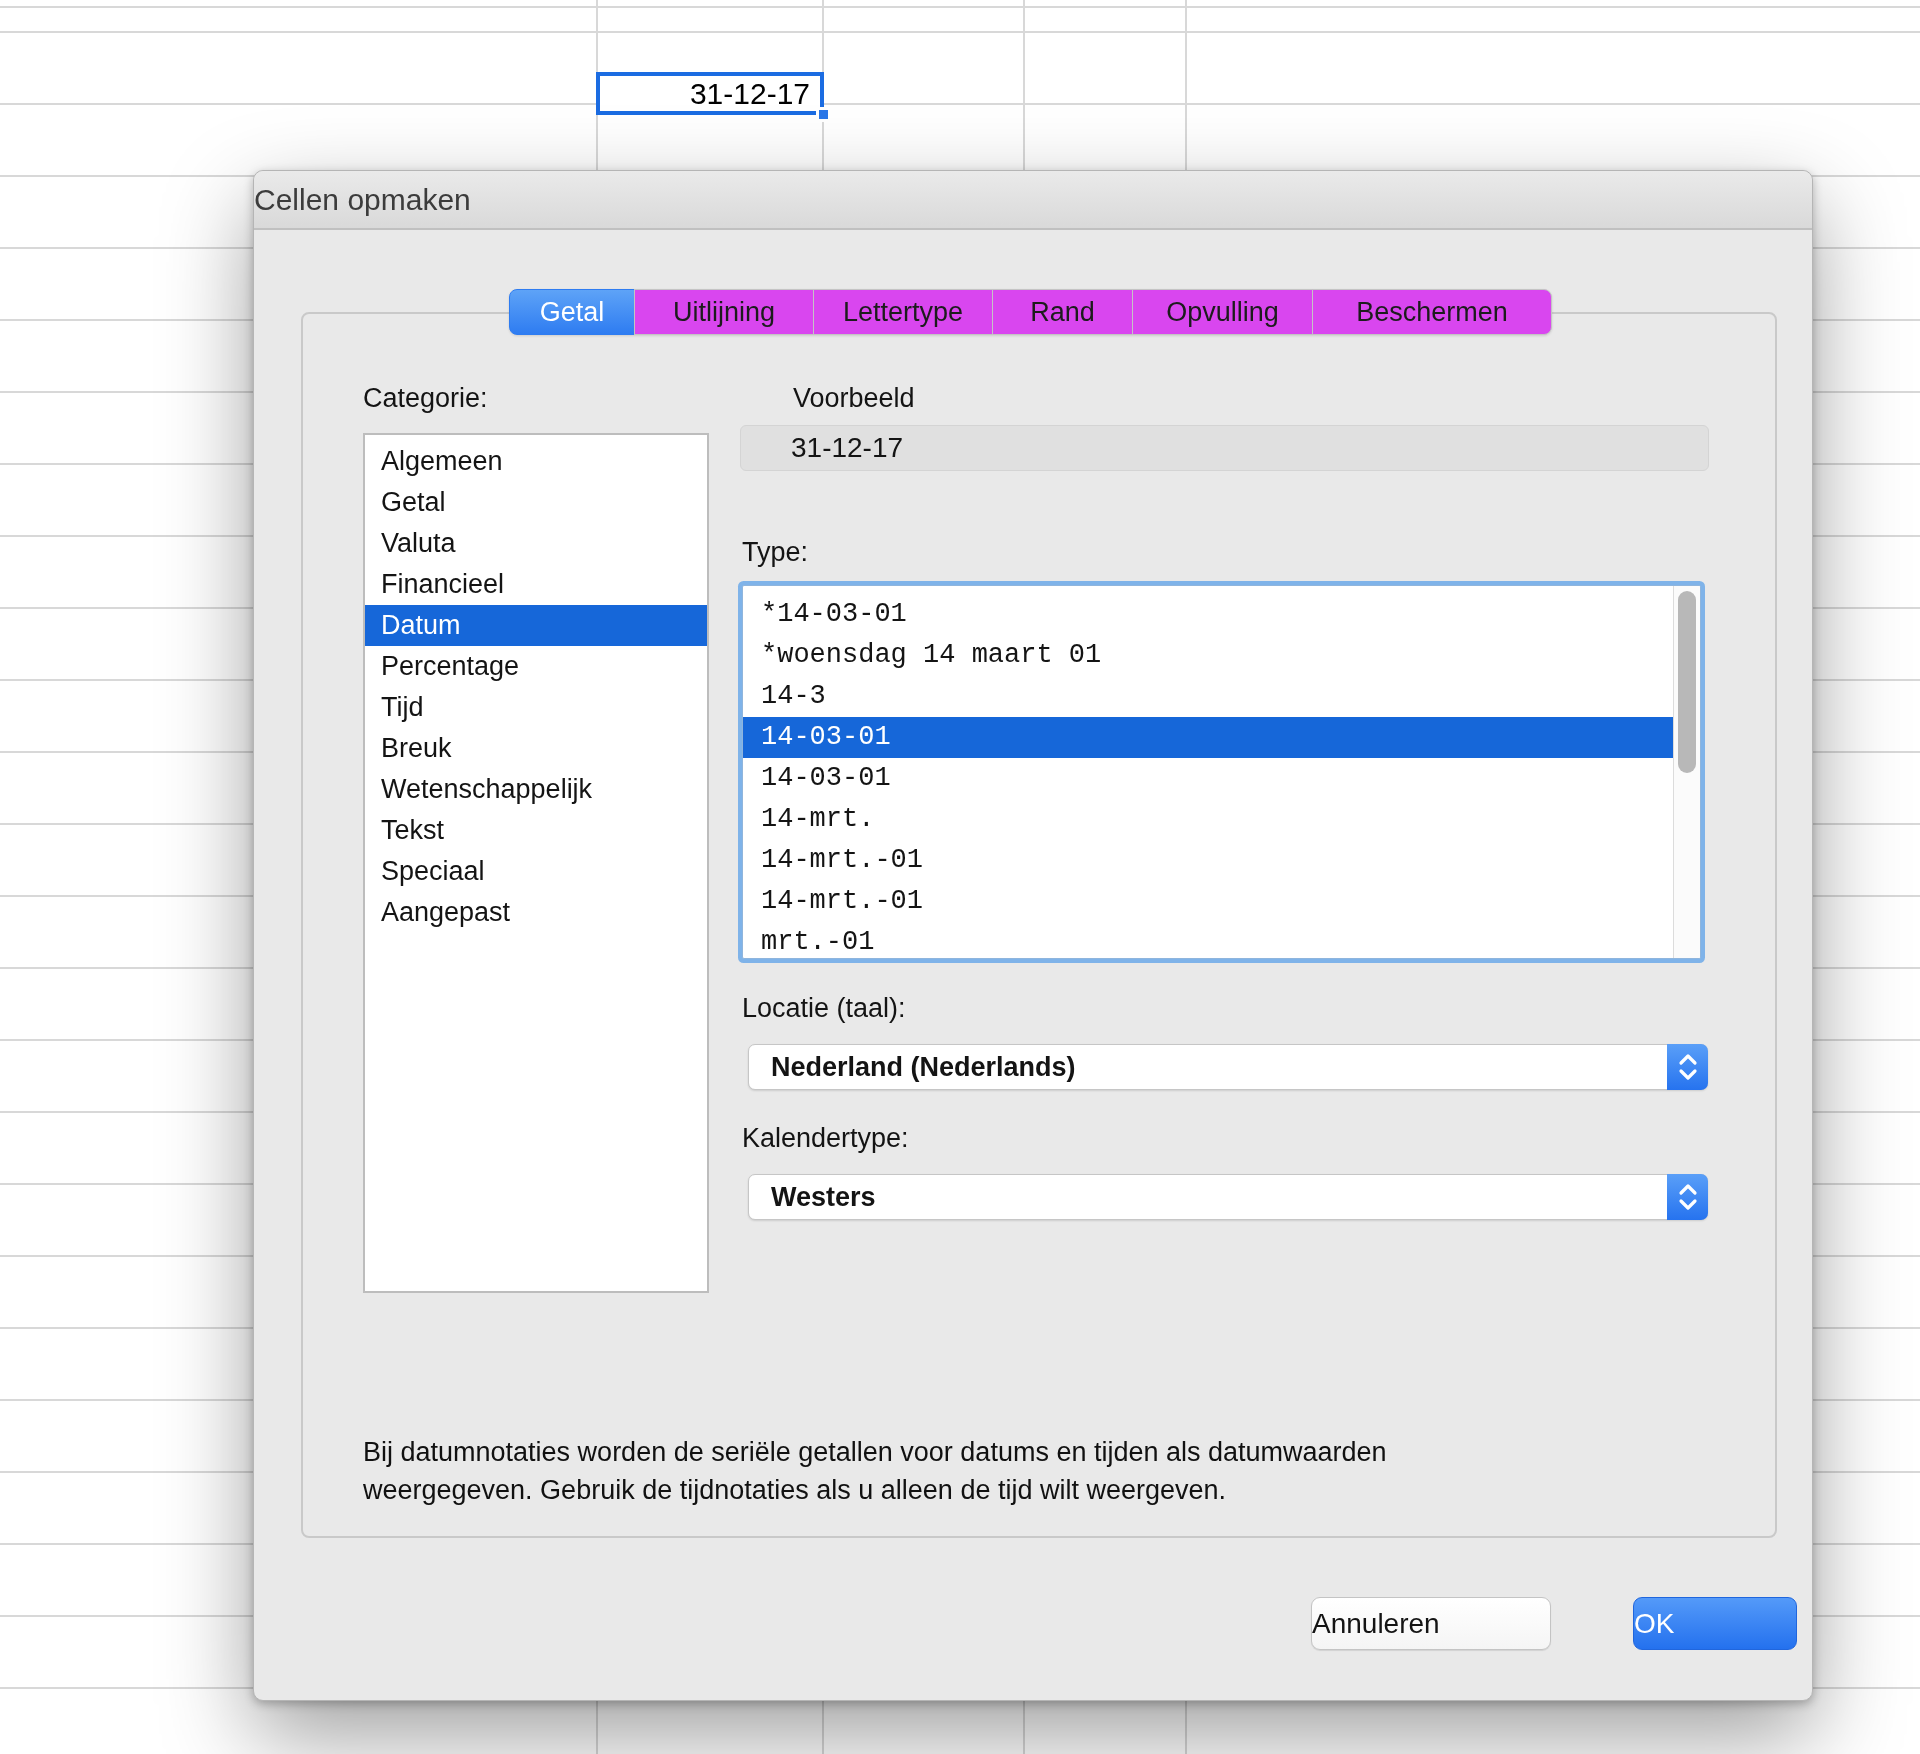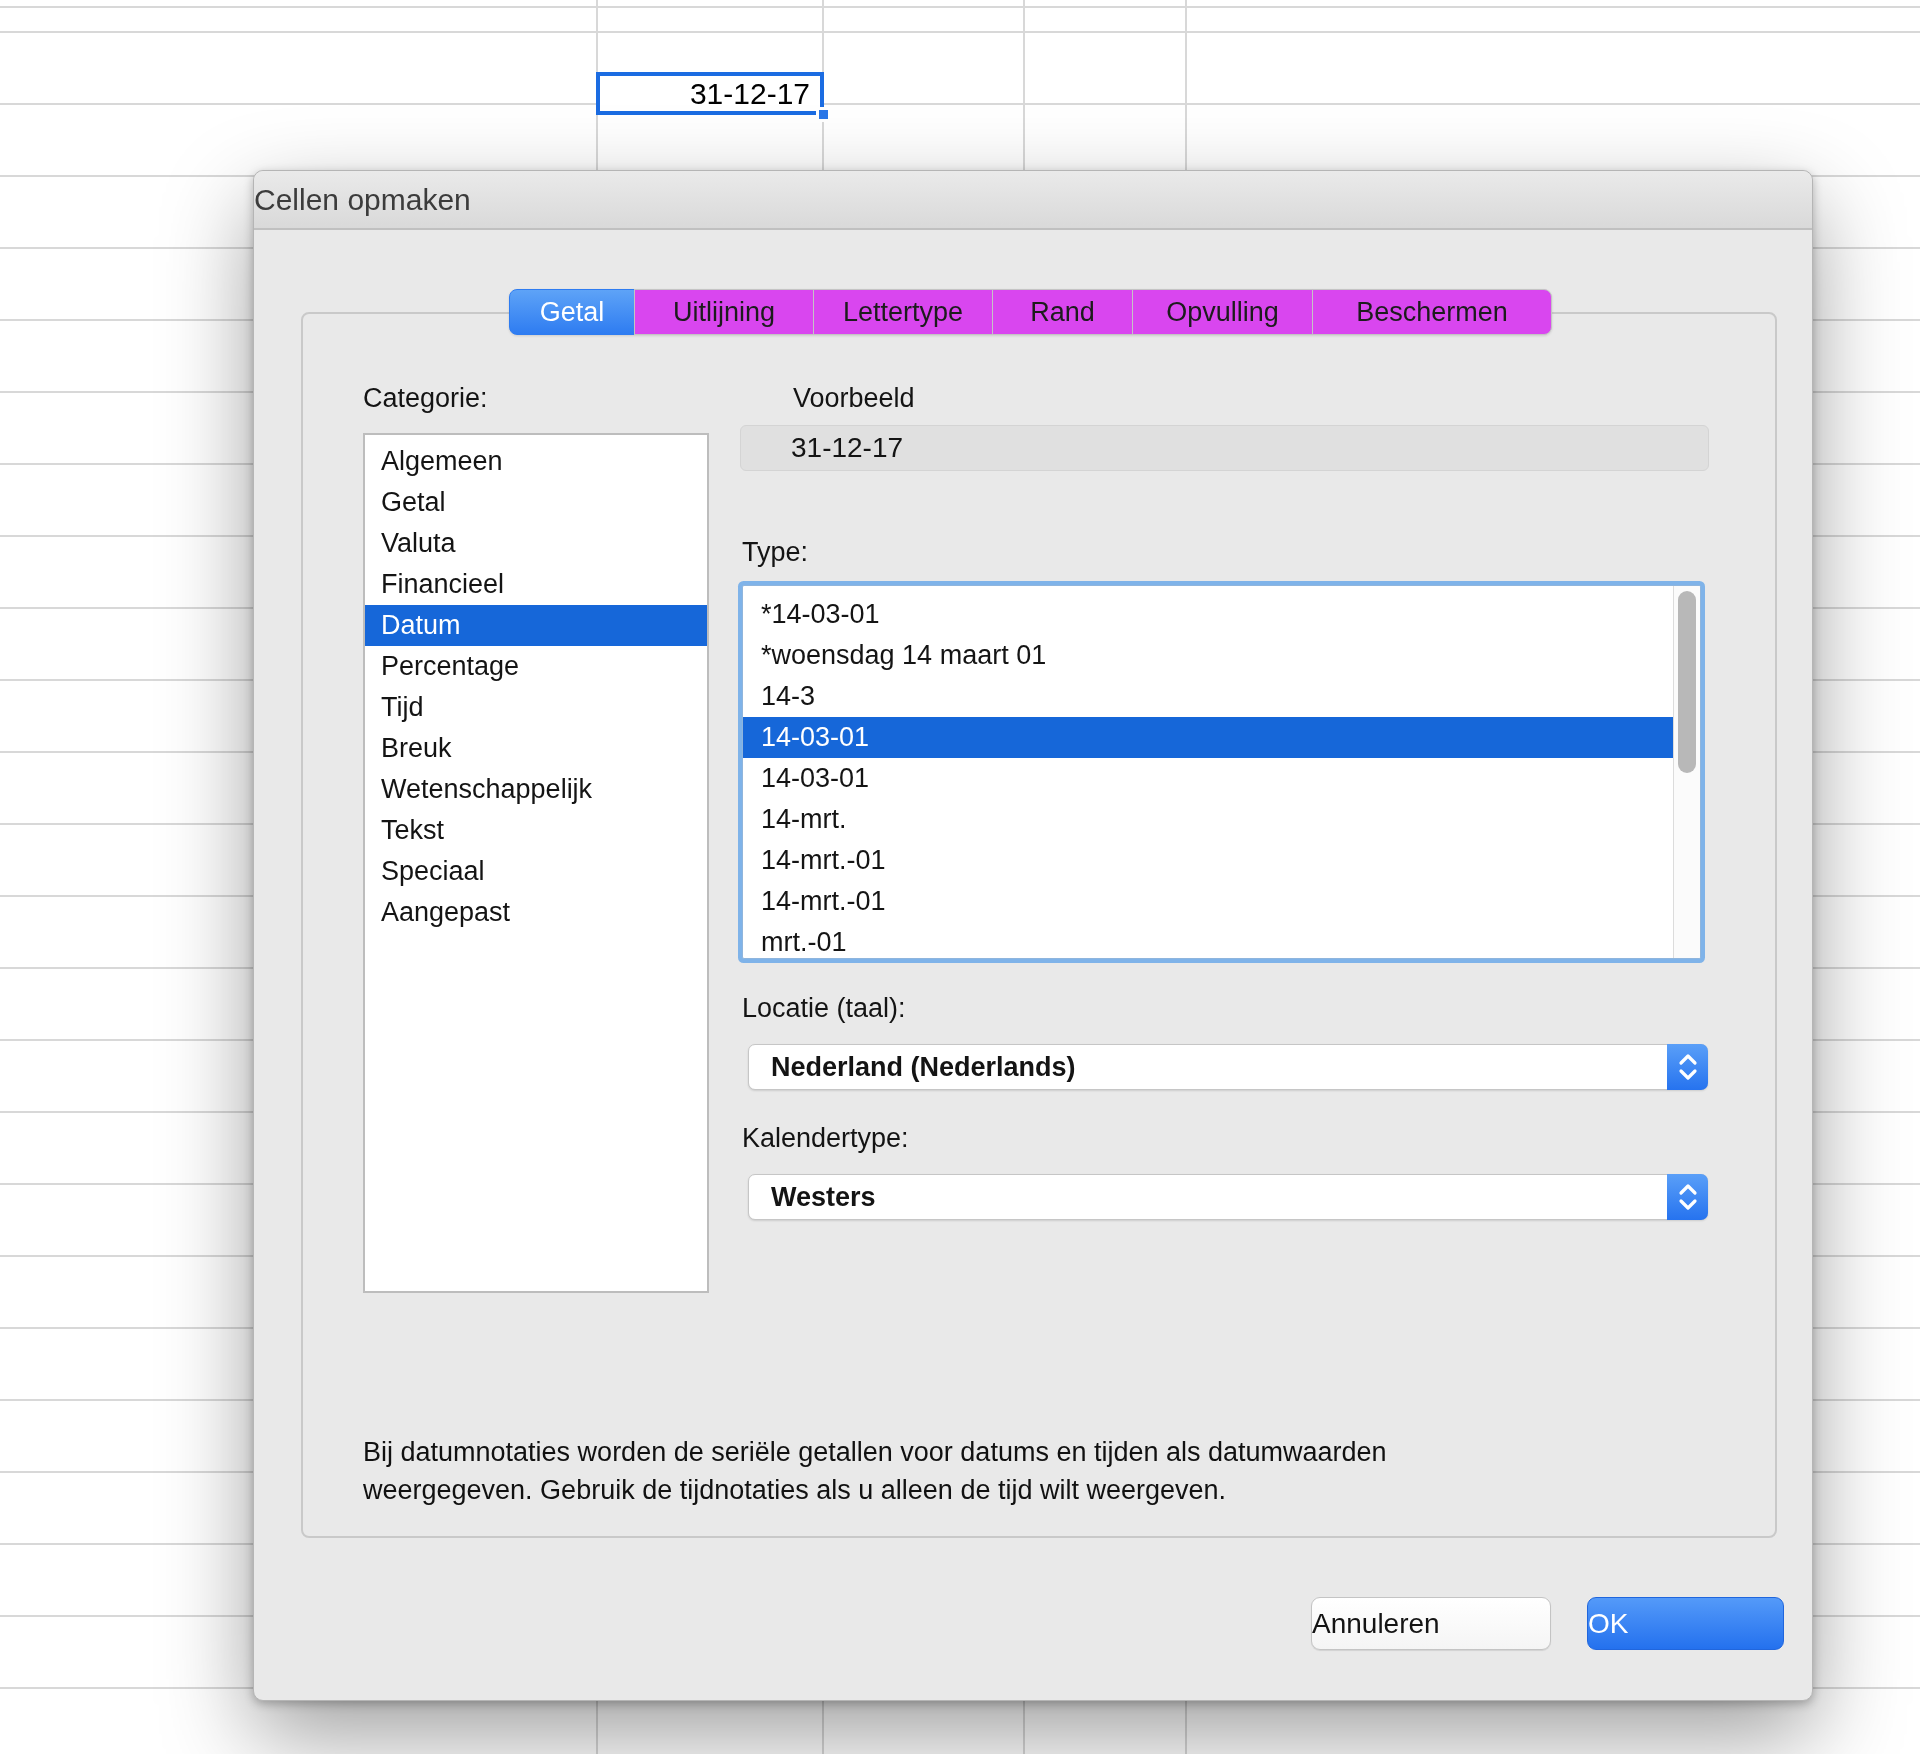--- a/index.html
+++ b/index.html
@@ -75,21 +75,21 @@
     position:absolute;left:486px;top:254px;width:969px;height:46px;
     background:#e0e0e0;border:1px solid #d4d4d4;border-radius:6px;box-sizing:border-box;
     line-height:44px;padding-left:50px;font-size:28px;color:#141414;
   }
 
   .type-list{
     position:absolute;left:488px;top:414px;width:959px;height:374px;
     background:#ffffff;border:1px solid #8fb5dd;box-sizing:border-box;
     box-shadow:0 0 0 4px #7fb3e9;border-radius:2px;overflow:hidden;
   }
-  .type-items{padding-top:8px;}
+  .type-items{padding-top:8px;font-family:Liberation Mono, monospace;}
   .type-item{height:41px;line-height:41px;padding-left:18px;font-size:27px;color:#141414;width:931px;box-sizing:border-box;}
   .type-item.selected{background:#1667d9;color:#ffffff;}
   .scrollbar{
     position:absolute;top:0;right:0;bottom:0;width:27px;
     background:#fbfbfb;border-left:1px solid #dcdcdc;box-sizing:border-box;
   }
   .thumb{
     position:absolute;top:5px;left:4px;width:18px;height:182px;
     border-radius:9px;background:#b8b8b8;
   }
@@ -111,21 +111,21 @@
 
   .btn{
     position:absolute;top:1426px;height:53px;border-radius:9px;box-sizing:border-box;
     display:flex;align-items:center;font-size:28px;
   }
   .btn-cancel{
     left:1057px;width:240px;background:linear-gradient(#ffffff,#f5f5f5);
     border:1px solid #c4c4c4;color:#141414;box-shadow:0 1px 1px rgba(0,0,0,.10);
   }
   .btn-ok{
-    left:1333px;width:197px;background:linear-gradient(#549af9,#2471ee);
+    left:1379px;width:164px;background:linear-gradient(#549af9,#2471ee);
     border:1px solid #2066dd;color:#ffffff;
   }
 </style>
 </head>
 <body>
 
 <div id="screen">
 
   <div class="vline" style="left:596px"></div>
   <div class="vline" style="left:822px"></div>

